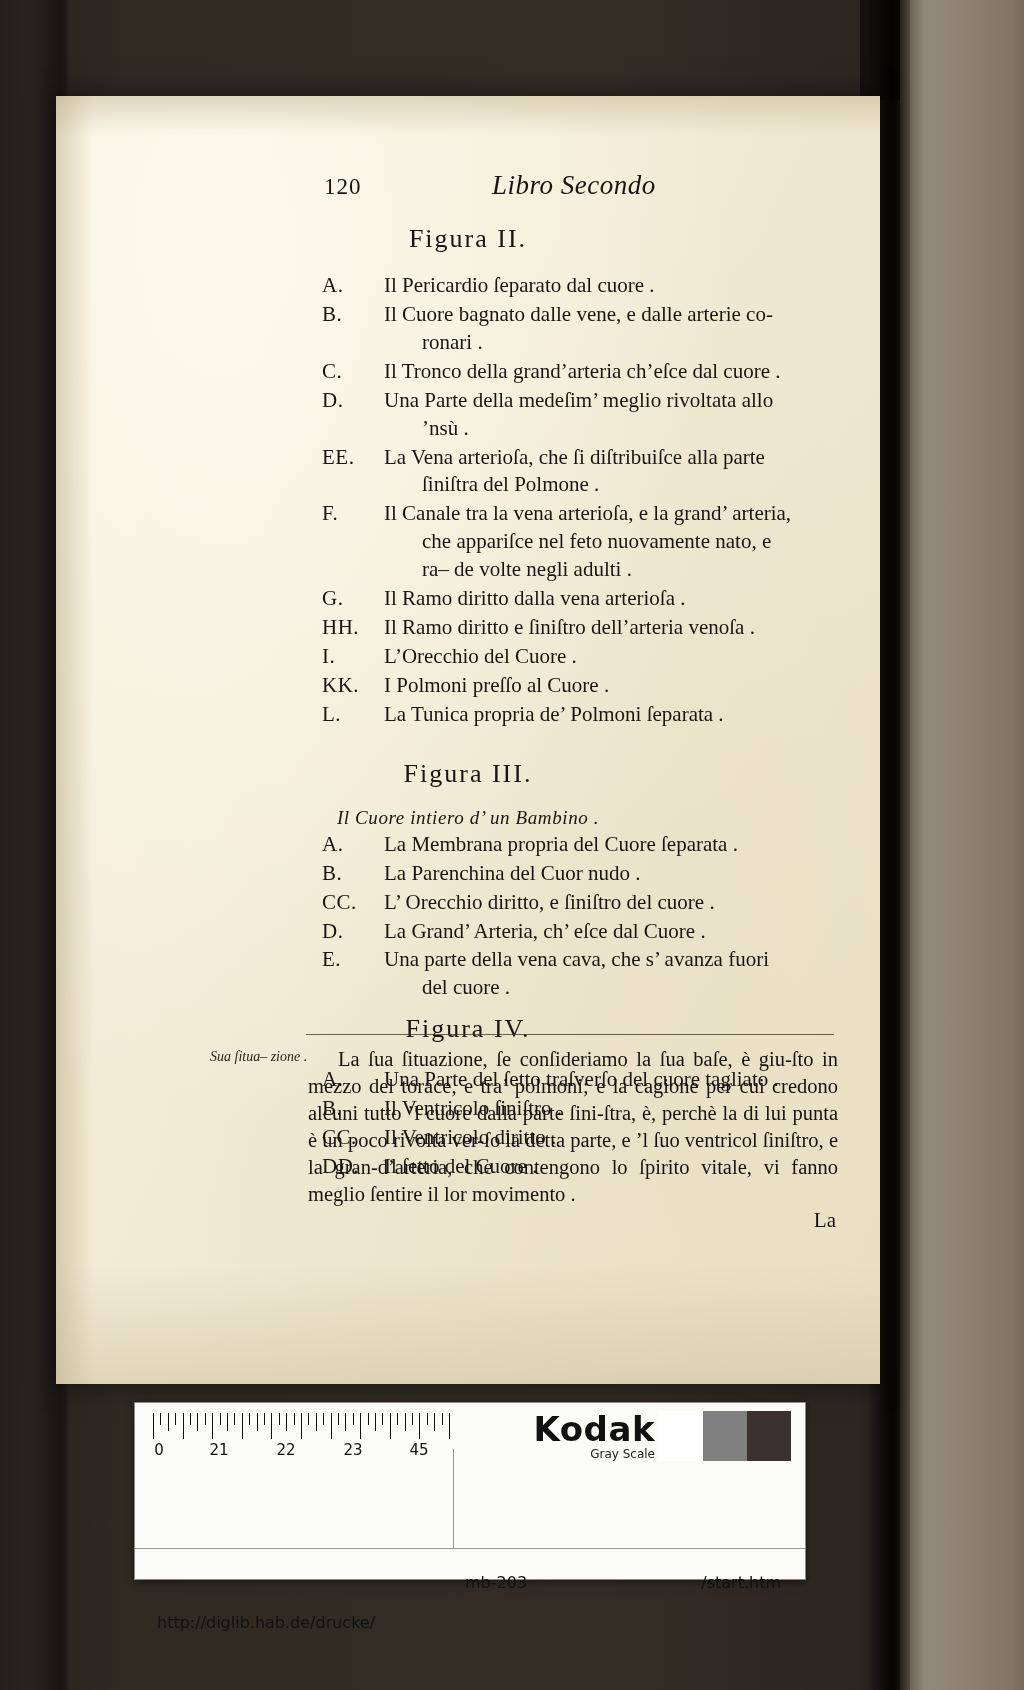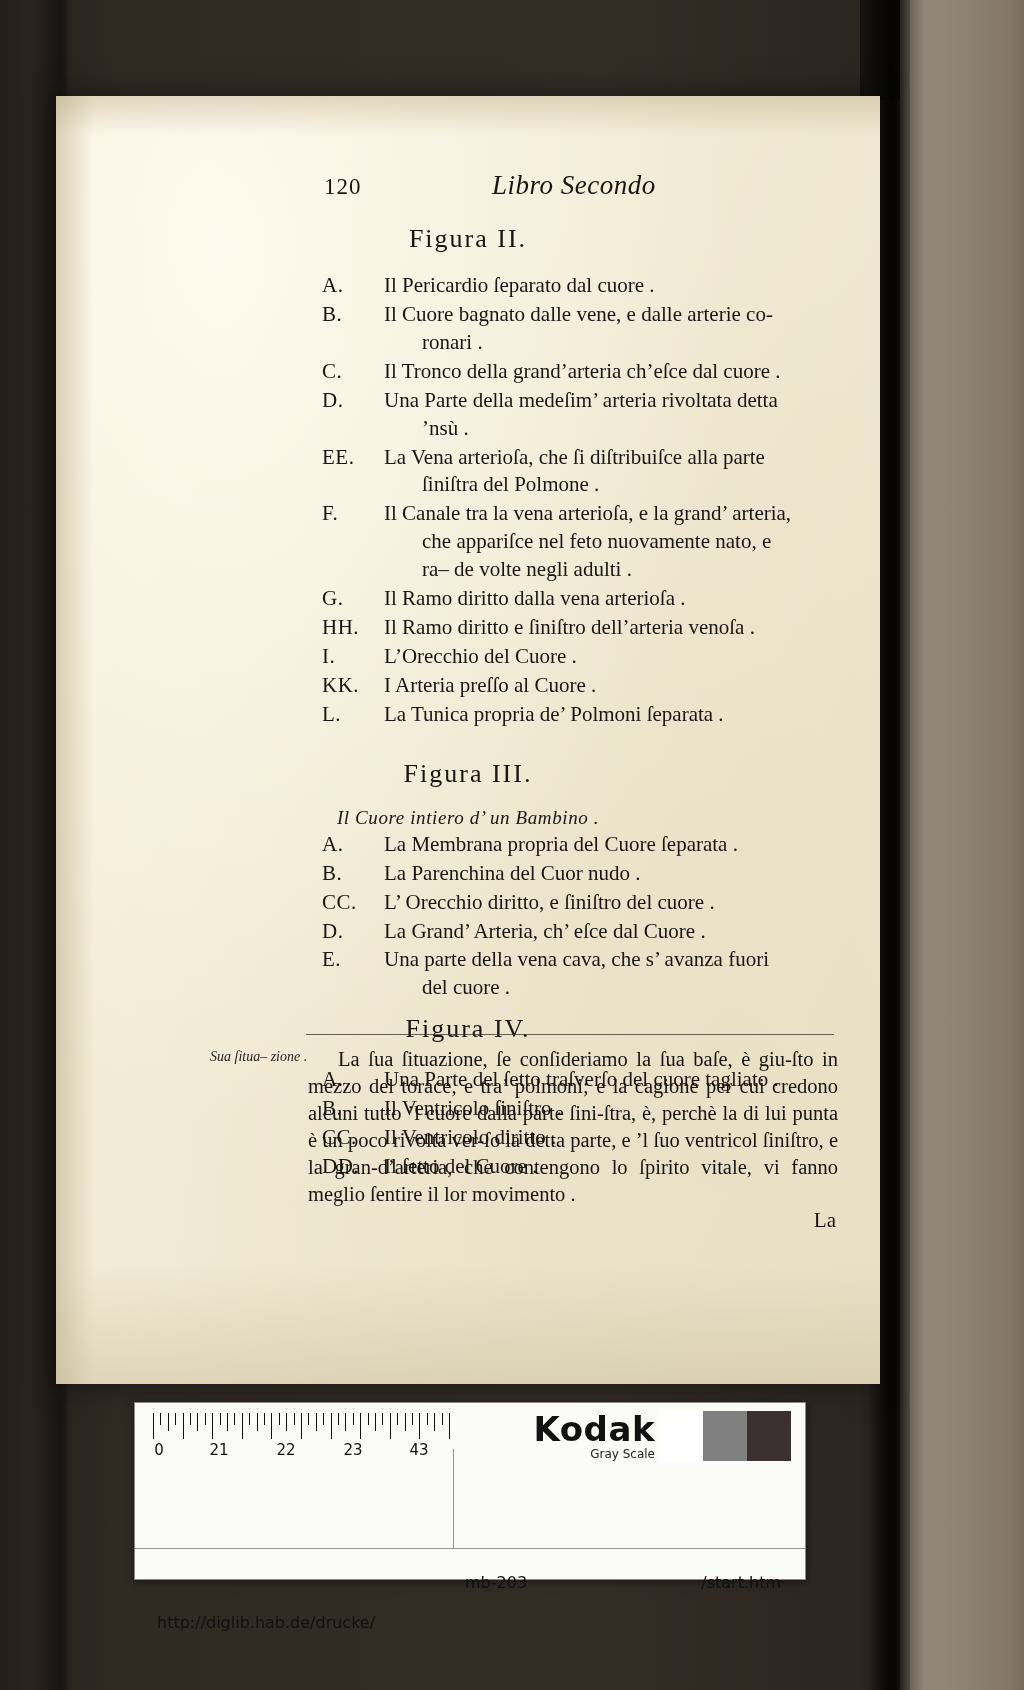--- a/index.html
+++ b/index.html
@@ -319,21 +319,21 @@
         <span class="lbl">B.</span>
         <span class="txt">Il Cuore bagnato dalle vene, e dalle arterie co-</span>
         <span class="cont">ronari .</span>
       </div>
       <div class="entry">
         <span class="lbl">C.</span>
         <span class="txt">Il Tronco della grand’arteria ch’eſce dal cuore .</span>
       </div>
       <div class="entry">
         <span class="lbl">D.</span>
-        <span class="txt">Una Parte della medeſim’ arteria rivoltata detta</span>
+        <span class="txt">Una Parte della medeſim’ meglio rivoltata allo</span>
         <span class="cont">’nsù .</span>
       </div>
       <div class="entry">
         <span class="lbl">EE.</span>
         <span class="txt">La Vena arterioſa, che ſi diſtribuiſce alla parte</span>
         <span class="cont">ſiniſtra del Polmone .</span>
       </div>
       <div class="entry">
         <span class="lbl">F.</span>
         <span class="txt">Il Canale tra la vena arterioſa, e la grand’ arteria,</span>
@@ -346,21 +346,21 @@
       <div class="entry">
         <span class="lbl">HH.</span>
         <span class="txt">Il Ramo diritto e ſiniſtro dell’arteria venoſa .</span>
       </div>
       <div class="entry">
         <span class="lbl">I.</span>
         <span class="txt">L’Orecchio del Cuore .</span>
       </div>
       <div class="entry">
         <span class="lbl">KK.</span>
-        <span class="txt">I Arteria preſſo al Cuore .</span>
+        <span class="txt">I Polmoni preſſo al Cuore .</span>
       </div>
       <div class="entry">
         <span class="lbl">L.</span>
         <span class="txt">La Tunica propria de’ Polmoni ſeparata .</span>
       </div>
     </div>
 
     <div class="fig-head" style="margin-top:30px;">Figura  III.</div>
     <div class="sub-italic">Il Cuore intiero d’ un Bambino .</div>
     <div class="body-block">
@@ -460,21 +460,21 @@
           <div class="tick" style="left: 273.8px; height: 12px;"></div>
           <div class="tick" style="left: 281.2px; height: 18px;"></div>
           <div class="tick" style="left: 288.6px; height: 12px;"></div>
           <div class="tick" style="left: 296px; height: 26px;"></div>
         </div>
       <div class="ruler-nums" id="ruler-nums">
           <span style="left: 6px;">0</span>
           <span style="left: 66px;">21</span>
           <span style="left: 133px;">22</span>
           <span style="left: 200px;">23</span>
-          <span style="left: 266px;">43</span>
+          <span style="left: 266px;">45</span>
         </div>
     </div>
     <div class="kodak">
       <div class="kodak-word">Kodak</div>
       <div class="kodak-sub">Gray Scale</div>
     </div>
     <div class="patches" id="patches">
         <div class="patch" style="background: rgb(255, 255, 255);"></div>
         <div class="patch" style="background: rgb(128, 128, 128);"></div>
         <div class="patch" style="background: rgb(58, 48, 48);"></div>

